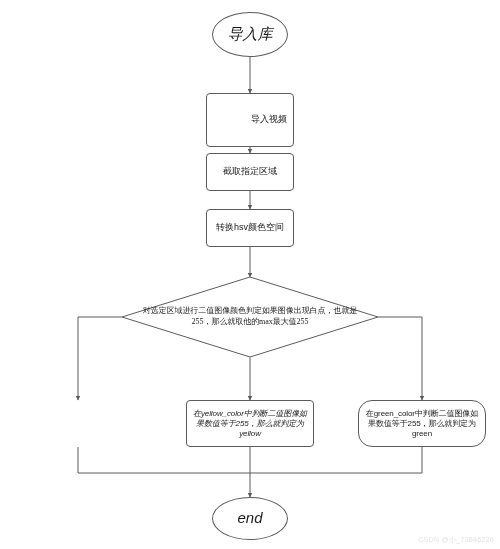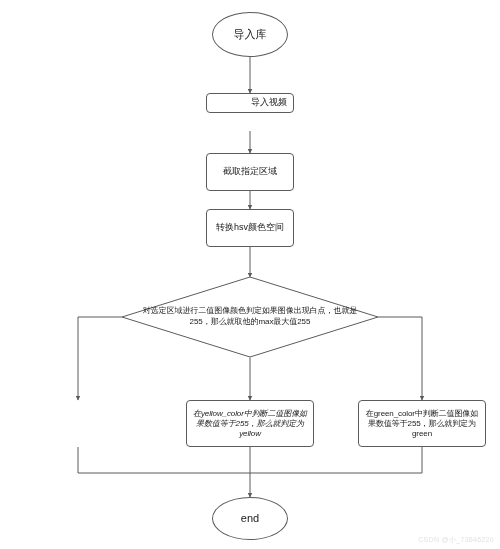--- a/index.html
+++ b/index.html
@@ -41,40 +41,41 @@
   }
   .node-process {
     border-radius: 4px;
   }
   .node-label {
     display: block;
     line-height: 1.25;
     padding: 0 5px;
     white-space: pre-line;
   }
-  .lbl-oval   { font-size: 11px; }
+  .lbl-oval   { font-size: 15px; font-style: italic; }
   .lbl-proc   { font-size: 9px; }
   .lbl-small  { font-size: 8px; letter-spacing: -0.1px; }
   .lbl-dec    { font-size: 8px; letter-spacing: -0.05px; }
   .node-decision {
     position: absolute;
     z-index: 2;
   }
   .decision-text {
     position: absolute;
     left: 0;
     top: 0;
     width: 100%;
     height: 100%;
     display: flex;
     align-items: center;
     justify-content: center;
     text-align: center;
     color: #1a1a1a;
     box-sizing: border-box;
+    font-family: Liberation Serif, serif;
   }
   .decision-text span {
     display: block;
     width: 215px;
     line-height: 1.35;
     white-space: pre-line;
   }
   .watermark {
     position: absolute;
     right: 6px;
@@ -111,21 +112,21 @@
       <path d="M 78 447 L 78 473 L 250 473"></path>
       <path d="M 250 447 L 250 473"></path>
       <path d="M 422 447 L 422 473 L 250 473"></path>
     </g>
   </svg>
 
   <div class="node node-oval" style="left:212px; top:12px; width:76px; height:45px;">
     <span class="node-label lbl-oval">导入库</span>
   </div>
 
-  <div class="node node-process" style="left:206px; top:93px; width:88px; height:20px;padding-left:38px;">
+  <div class="node node-process" style="left:206px; top:93px; width:88px; height:54px;padding-left:38px;">
     <span class="node-label lbl-proc">导入视频</span>
   </div>
 
   <div class="node node-process" style="left:206px; top:153px; width:88px; height:38px;">
     <span class="node-label lbl-proc">截取指定区域</span>
   </div>
 
   <div class="node node-process" style="left:206px; top:209px; width:88px; height:38px;">
     <span class="node-label lbl-proc">转换hsv颜色空间</span>
   </div>
@@ -137,21 +138,21 @@
     <div class="decision-text">
       <span class="lbl-dec">对选定区域进行二值图像颜色判定如果图像出现白点，也就是255，那么就取他的max最大值255</span>
     </div>
   </div>
 
 
   <div class="node node-process" style="left:186px; top:400px; width:128px; height:47px;font-style:italic;">
     <span class="node-label lbl-small">在yellow_color中判断二值图像如果数值等于255，那么就判定为yellow</span>
   </div>
 
-  <div class="node node-process" style="left:358px; top:400px; width:128px; height:47px;">
+  <div class="node node-process" style="left:358px; top:400px; width:128px; height:47px;border-radius:14px;">
     <span class="node-label lbl-small">在green_color中判断二值图像如果数值等于255，那么就判定为green</span>
   </div>
 
   <div class="node node-oval" style="left:212px; top:497px; width:76px; height:43px;text-align:right;">
     <span class="node-label lbl-oval">end</span>
   </div>
 
   <div class="watermark">CSDN @小_73646220</div>
 
 </div>

